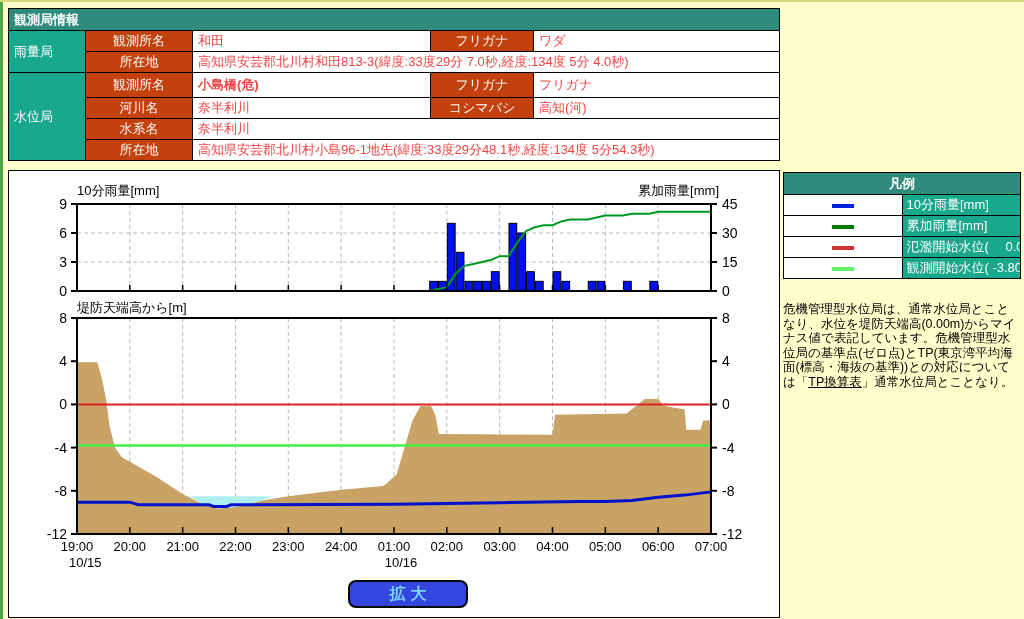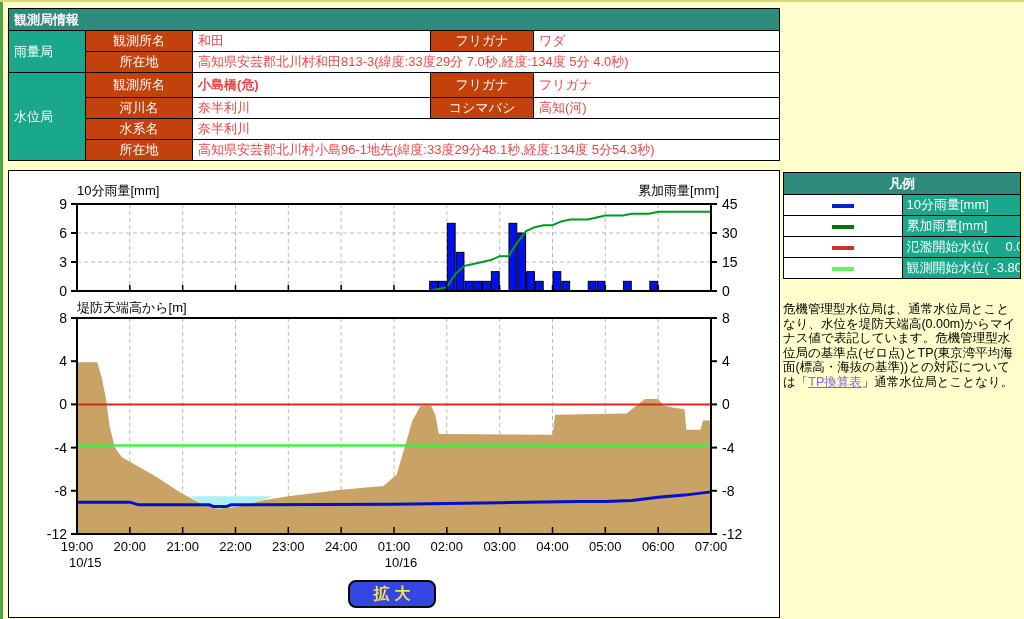--- a/index.html
+++ b/index.html
@@ -21,39 +21,39 @@
   td.lbl{background:#c2410c;color:#fff;text-align:center;}
   td.dat{background:#fff;color:#ef4444;text-align:left;}
   td.big{font-size:16px;font-weight:bold;margin-left:28px;}
   tr.r{height:21px;}
   tr.rb{height:25px;}
 
   
   .chart-panel{position:absolute;left:8px;top:170px;width:770px;height:446px;background:#fff;border:1px solid #000;}
   .chart-panel svg{display:block;}
   .zoom-btn{
-    position:absolute;left:339px;top:409px;width:88px;height:28px;
-    background:#3347E0;color:#fde047;font-weight:bold;font-size:16px;
+    position:absolute;left:339px;top:409px;width:120px;height:28px;
+    background:#3347E0;color:#7dd3fc;font-weight:bold;font-size:16px;
     border:2px solid #0a0a0a;border-radius:8px;
     letter-spacing:5px;text-indent:5px;line-height:22px;text-align:center;
     cursor:pointer;font-family:inherit;
   }
 
   
   .legend-wrap{position:absolute;left:783px;top:172px;}
   table.legend{border-collapse:collapse;table-layout:fixed;width:238px;}
   table.legend td{border:1px solid #000;font-size:13px;padding:0 4px;white-space:nowrap;overflow:hidden;}
   td.lg-hdr{background:#2F8C7C;color:#fff;font-weight:bold;text-align:center;font-size:14px;height:21px;}
   td.lg-sw{background:#fff;width:32px;text-align:center;height:20px;}
   td.lg-lb{background:#19A88B;color:#fff;}
   .swatch{display:inline-block;width:22px;height:4px;vertical-align:middle;}
 
   
   .note{position:absolute;left:783px;top:302px;width:238px;font-size:12.5px;line-height:1.16;color:#000;}
-  .note .tp-link{color:#8b5cf6;text-decoration:underline;cursor:pointer;}
+  .note .tp-link{color:#000000;text-decoration:underline;cursor:pointer;}
 </style>
 </head>
 <body>
 
 <div class="left-strip"></div>
 <div class="top-strip"></div>
 
 <div class="info-wrap">
   <table class="info">
     <colgroup>

